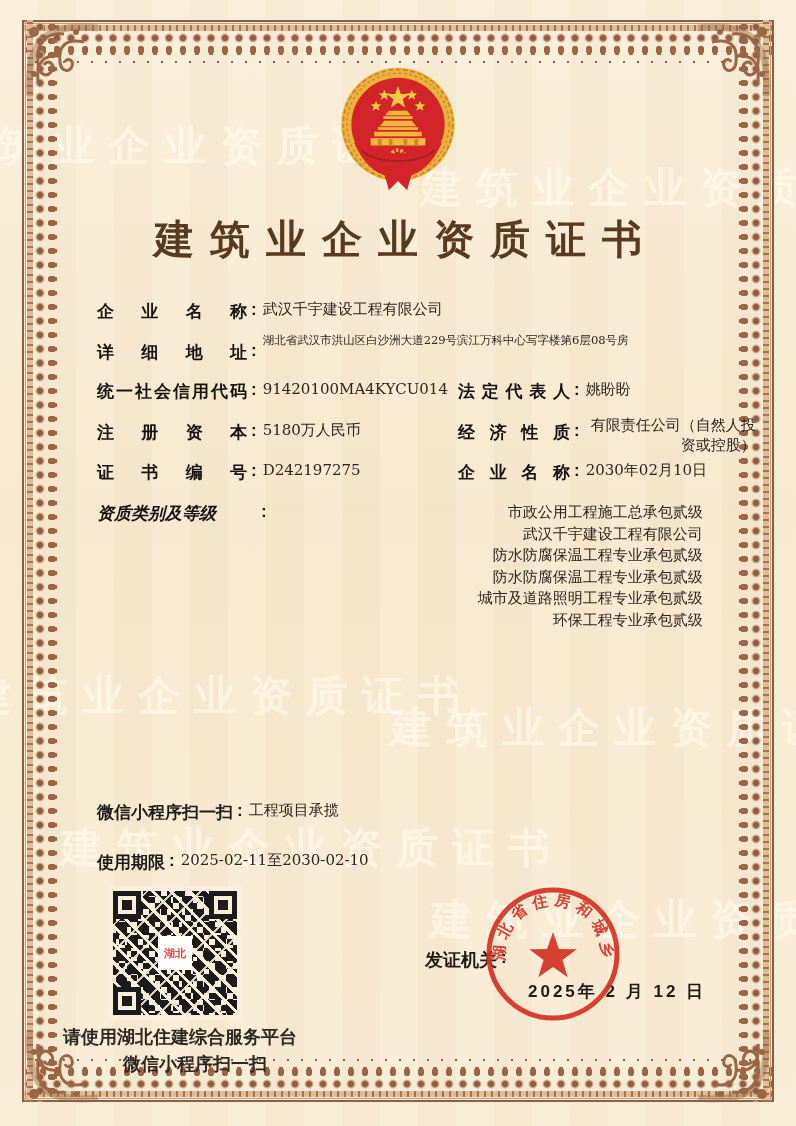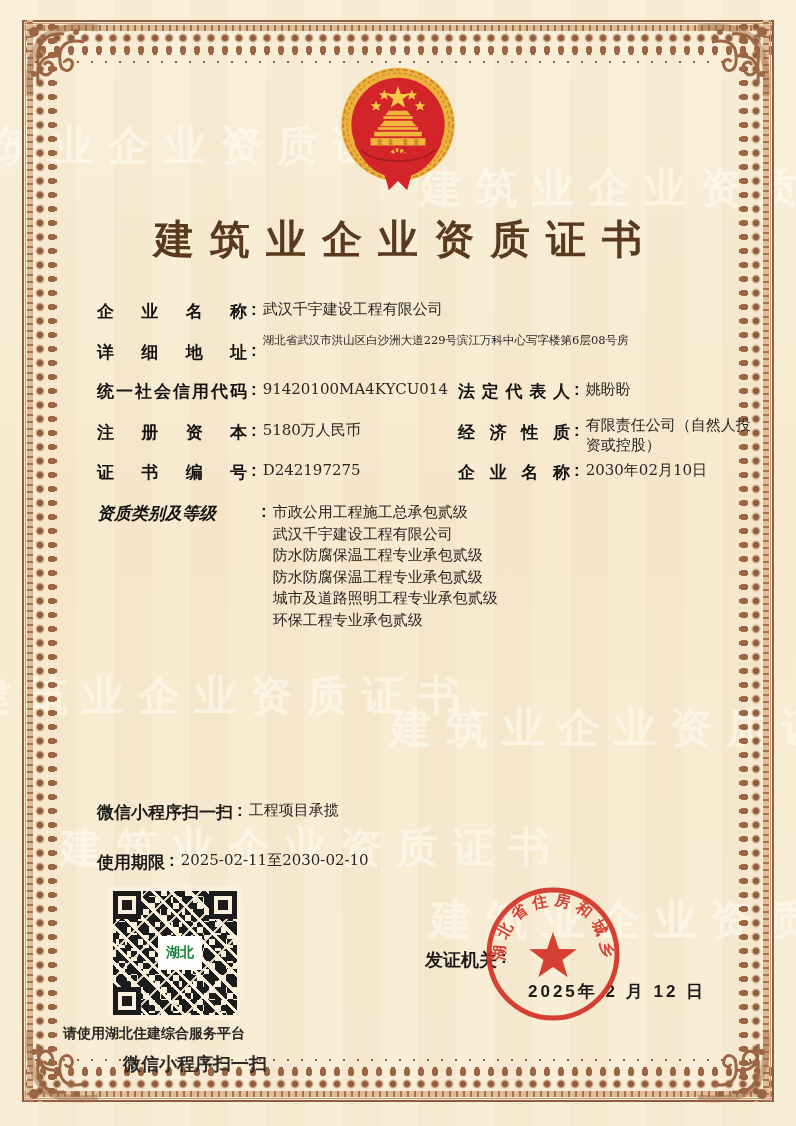--- a/index.html
+++ b/index.html
@@ -73,46 +73,46 @@
   .flabel{
     display:inline-block;font-weight:bold;font-size:17px;color:#151310;
     text-align:justify;text-align-last:justify;vertical-align:top;
   }
   .w150{width:150px;}
   .w112{width:112px;}
   .w160{width:160px;font-style:italic;}
   .colon{font-weight:bold;font-size:17px;padding:0 6px 0 4px;vertical-align:top;}
   .fvalue{
     font-family:"DejaVu Serif","Liberation Serif",serif;
-    font-size:15px;color:#2a2520;vertical-align:top;display:inline-block;
+    font-size:15px;color:#2a2520;vertical-align:top;display:inline-block;text-align:right;
   }
   .addr-value{font-size:11.5px;position:relative;top:-8px;white-space:nowrap;}
   .wrapval{white-space:normal;width:170px;line-height:20px;position:relative;top:-6px;}
   .qual-items{white-space:normal;width:430px;line-height:21.5px;}
   .qual-items div{white-space:nowrap;}
   
   .usage-label{font-weight:bold;font-size:17px;}
   
   .qr{position:absolute;left:108px;top:886px;width:134px;height:134px;background:#f9efdc;}
   .qr-modules{position:absolute;inset:5px;
     background:
       conic-gradient(#1b1b1b 0 25%,rgba(0,0,0,0) 0 50%,#1b1b1b 0 75%,rgba(0,0,0,0) 0) 0 0/12px 12px,
       conic-gradient(rgba(0,0,0,0) 0 25%,#1b1b1b 0 50%,rgba(0,0,0,0) 0 75%,#1b1b1b 0) 3px 5px/22px 26px;}
   .qr-holes{position:absolute;inset:5px;
     background:repeating-linear-gradient(45deg,rgba(0,0,0,0) 0 10px,#f9efdc 10px 13px),
                repeating-linear-gradient(-45deg,rgba(0,0,0,0) 0 17px,rgba(249,239,220,.85) 17px 19px);}
   .finder{position:absolute;width:18px;height:18px;border:5px solid #1b1b1b;background:#f9efdc;}
   .finder i{position:absolute;left:4px;top:4px;width:10px;height:10px;background:#1b1b1b;display:block;}
   .f-tl{left:5px;top:5px;} .f-tr{right:5px;top:5px;} .f-bl{left:5px;bottom:5px;}
   .qr-logo{
-    position:absolute;left:50px;top:50px;width:44px;height:34px;background:#fdfdfb;
+    position:absolute;left:50px;top:50px;width:34px;height:34px;background:#fdfdfb;
     display:flex;align-items:center;justify-content:center;
-    color:#15803d;font-weight:bold;font-size:14px;letter-spacing:0;
-  }
-  .qr-cap1{position:absolute;left:63px;top:1025px;font-size:14px;font-weight:bold;color:#2b2722;}
+    color:#ef4444;font-weight:bold;font-size:11px;letter-spacing:0;
+  }
+  .qr-cap1{position:absolute;left:63px;top:1025px;font-size:18px;font-weight:bold;color:#2b2722;}
   .qr-cap2{position:absolute;left:123px;top:1052px;font-size:18px;font-weight:bold;color:#2b2722;}
   
   .issuer-label{position:absolute;left:425px;top:948px;font-size:18px;font-weight:bold;}
   .date-line{position:absolute;left:528px;top:980px;font-size:17px;font-weight:bold;letter-spacing:3px;}
   .seal{position:absolute;left:483px;top:884px;width:140px;height:140px;opacity:.92;}
 </style>
 </head>
 <body>
 
 <div class="paper-texture"></div>

